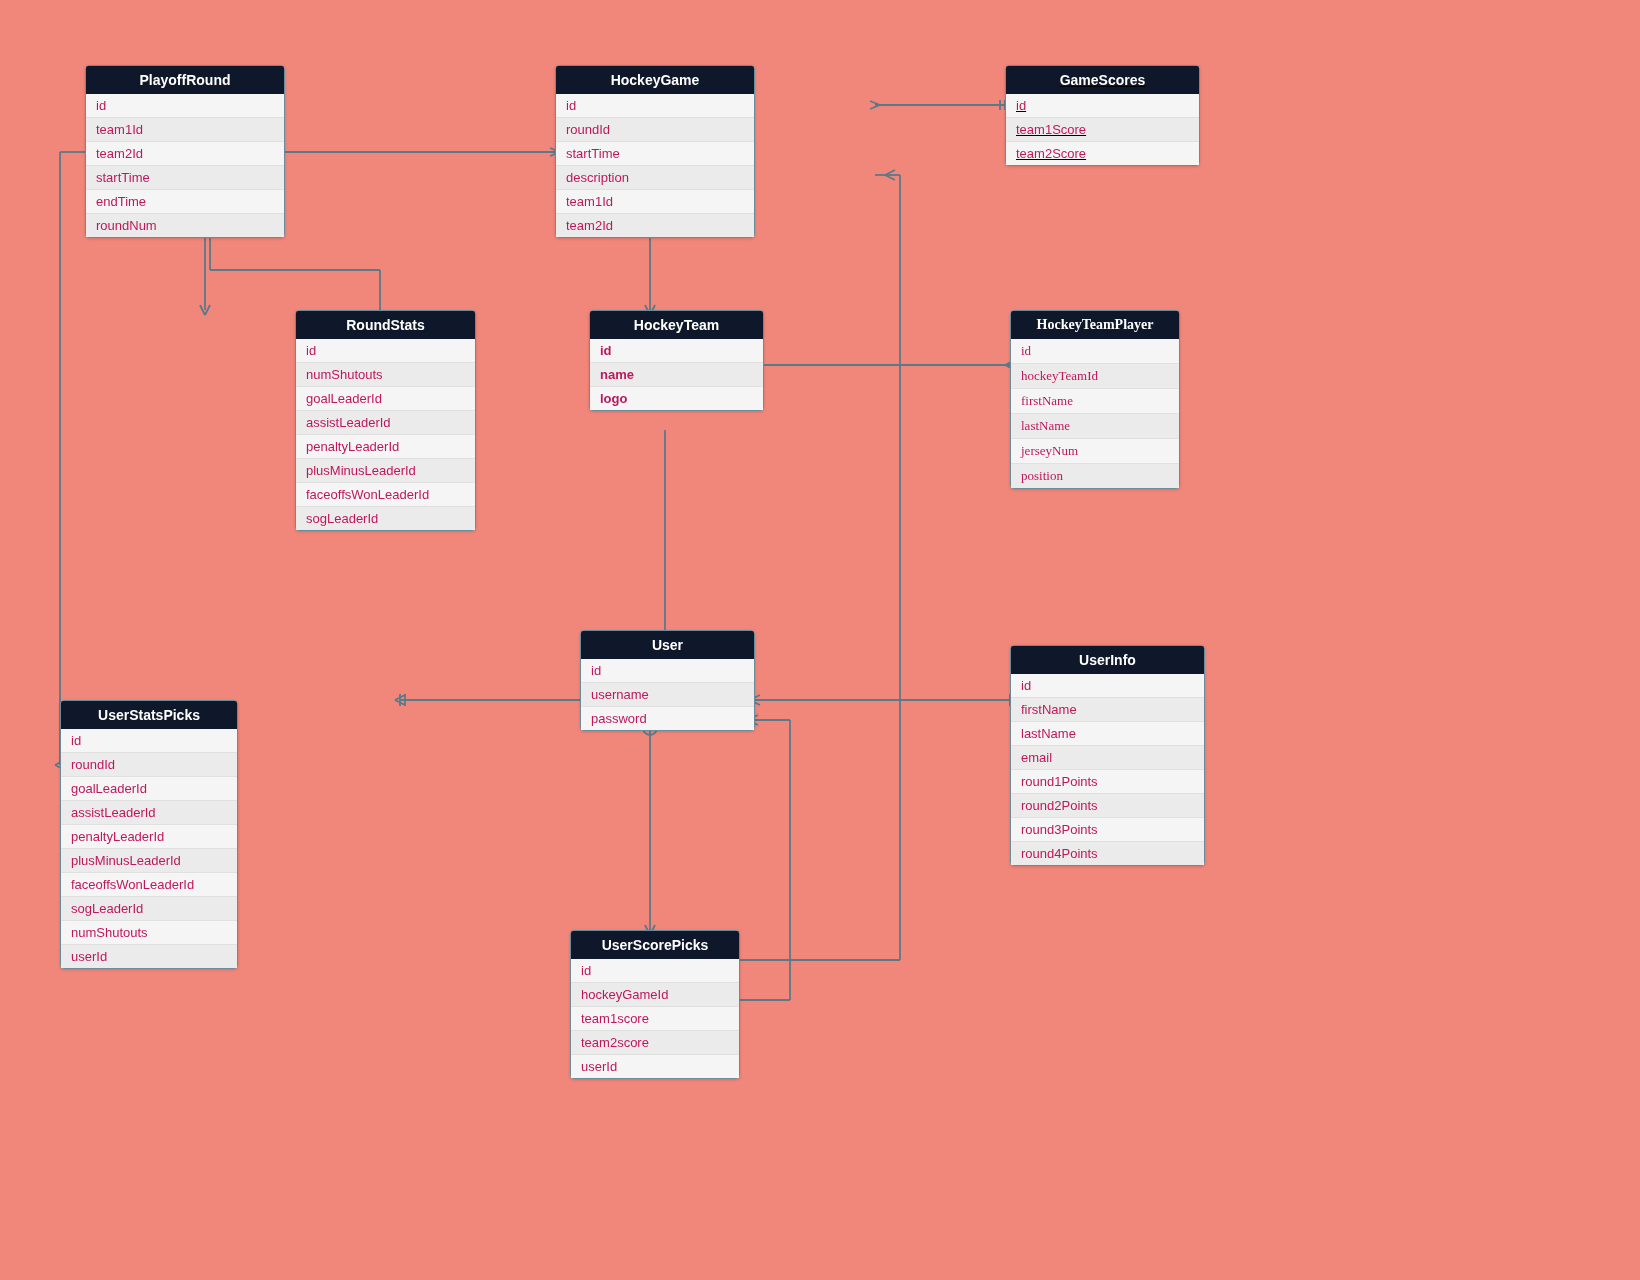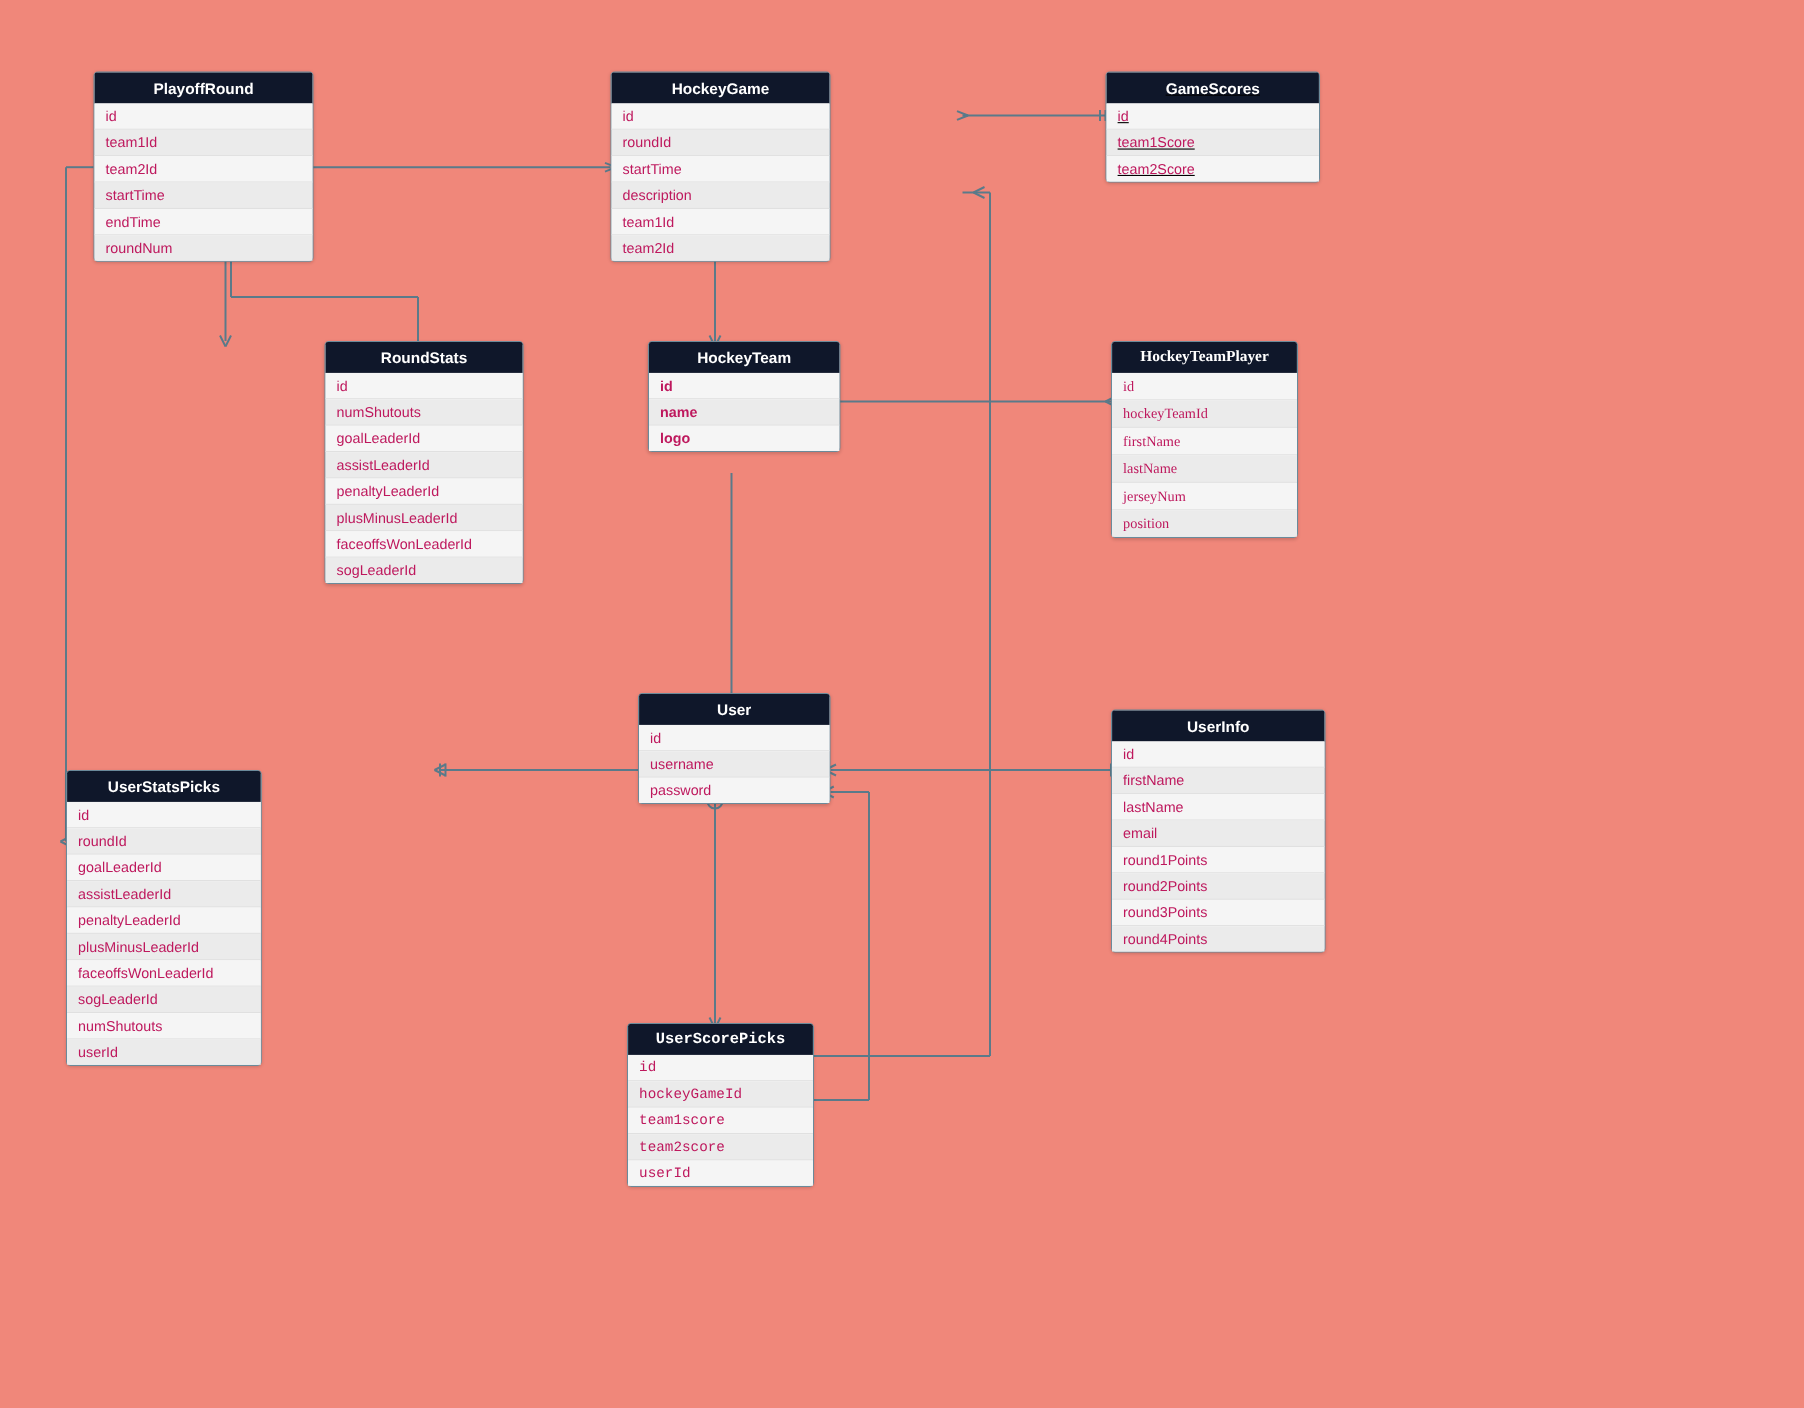--- a/index.html
+++ b/index.html
@@ -231,21 +231,21 @@
     <div class="entity-field">goalLeaderId</div>
     <div class="entity-field alt">assistLeaderId</div>
     <div class="entity-field">penaltyLeaderId</div>
     <div class="entity-field alt">plusMinusLeaderId</div>
     <div class="entity-field">faceoffsWonLeaderId</div>
     <div class="entity-field alt">sogLeaderId</div>
     <div class="entity-field">numShutouts</div>
     <div class="entity-field alt">userId</div>
   </div>
 
-  <div class="entity" style="left:570px; top:930px; width:162px;font-family:Liberation Mono, monospace;">
+  <div class="entity" style="left:570px; top:930px; width:162px;">
     <div class="entity-header">UserScorePicks</div>
     <div class="entity-field">id</div>
     <div class="entity-field alt">hockeyGameId</div>
     <div class="entity-field">team1score</div>
     <div class="entity-field alt">team2score</div>
     <div class="entity-field">userId</div>
   </div>
 
 </div>
 

